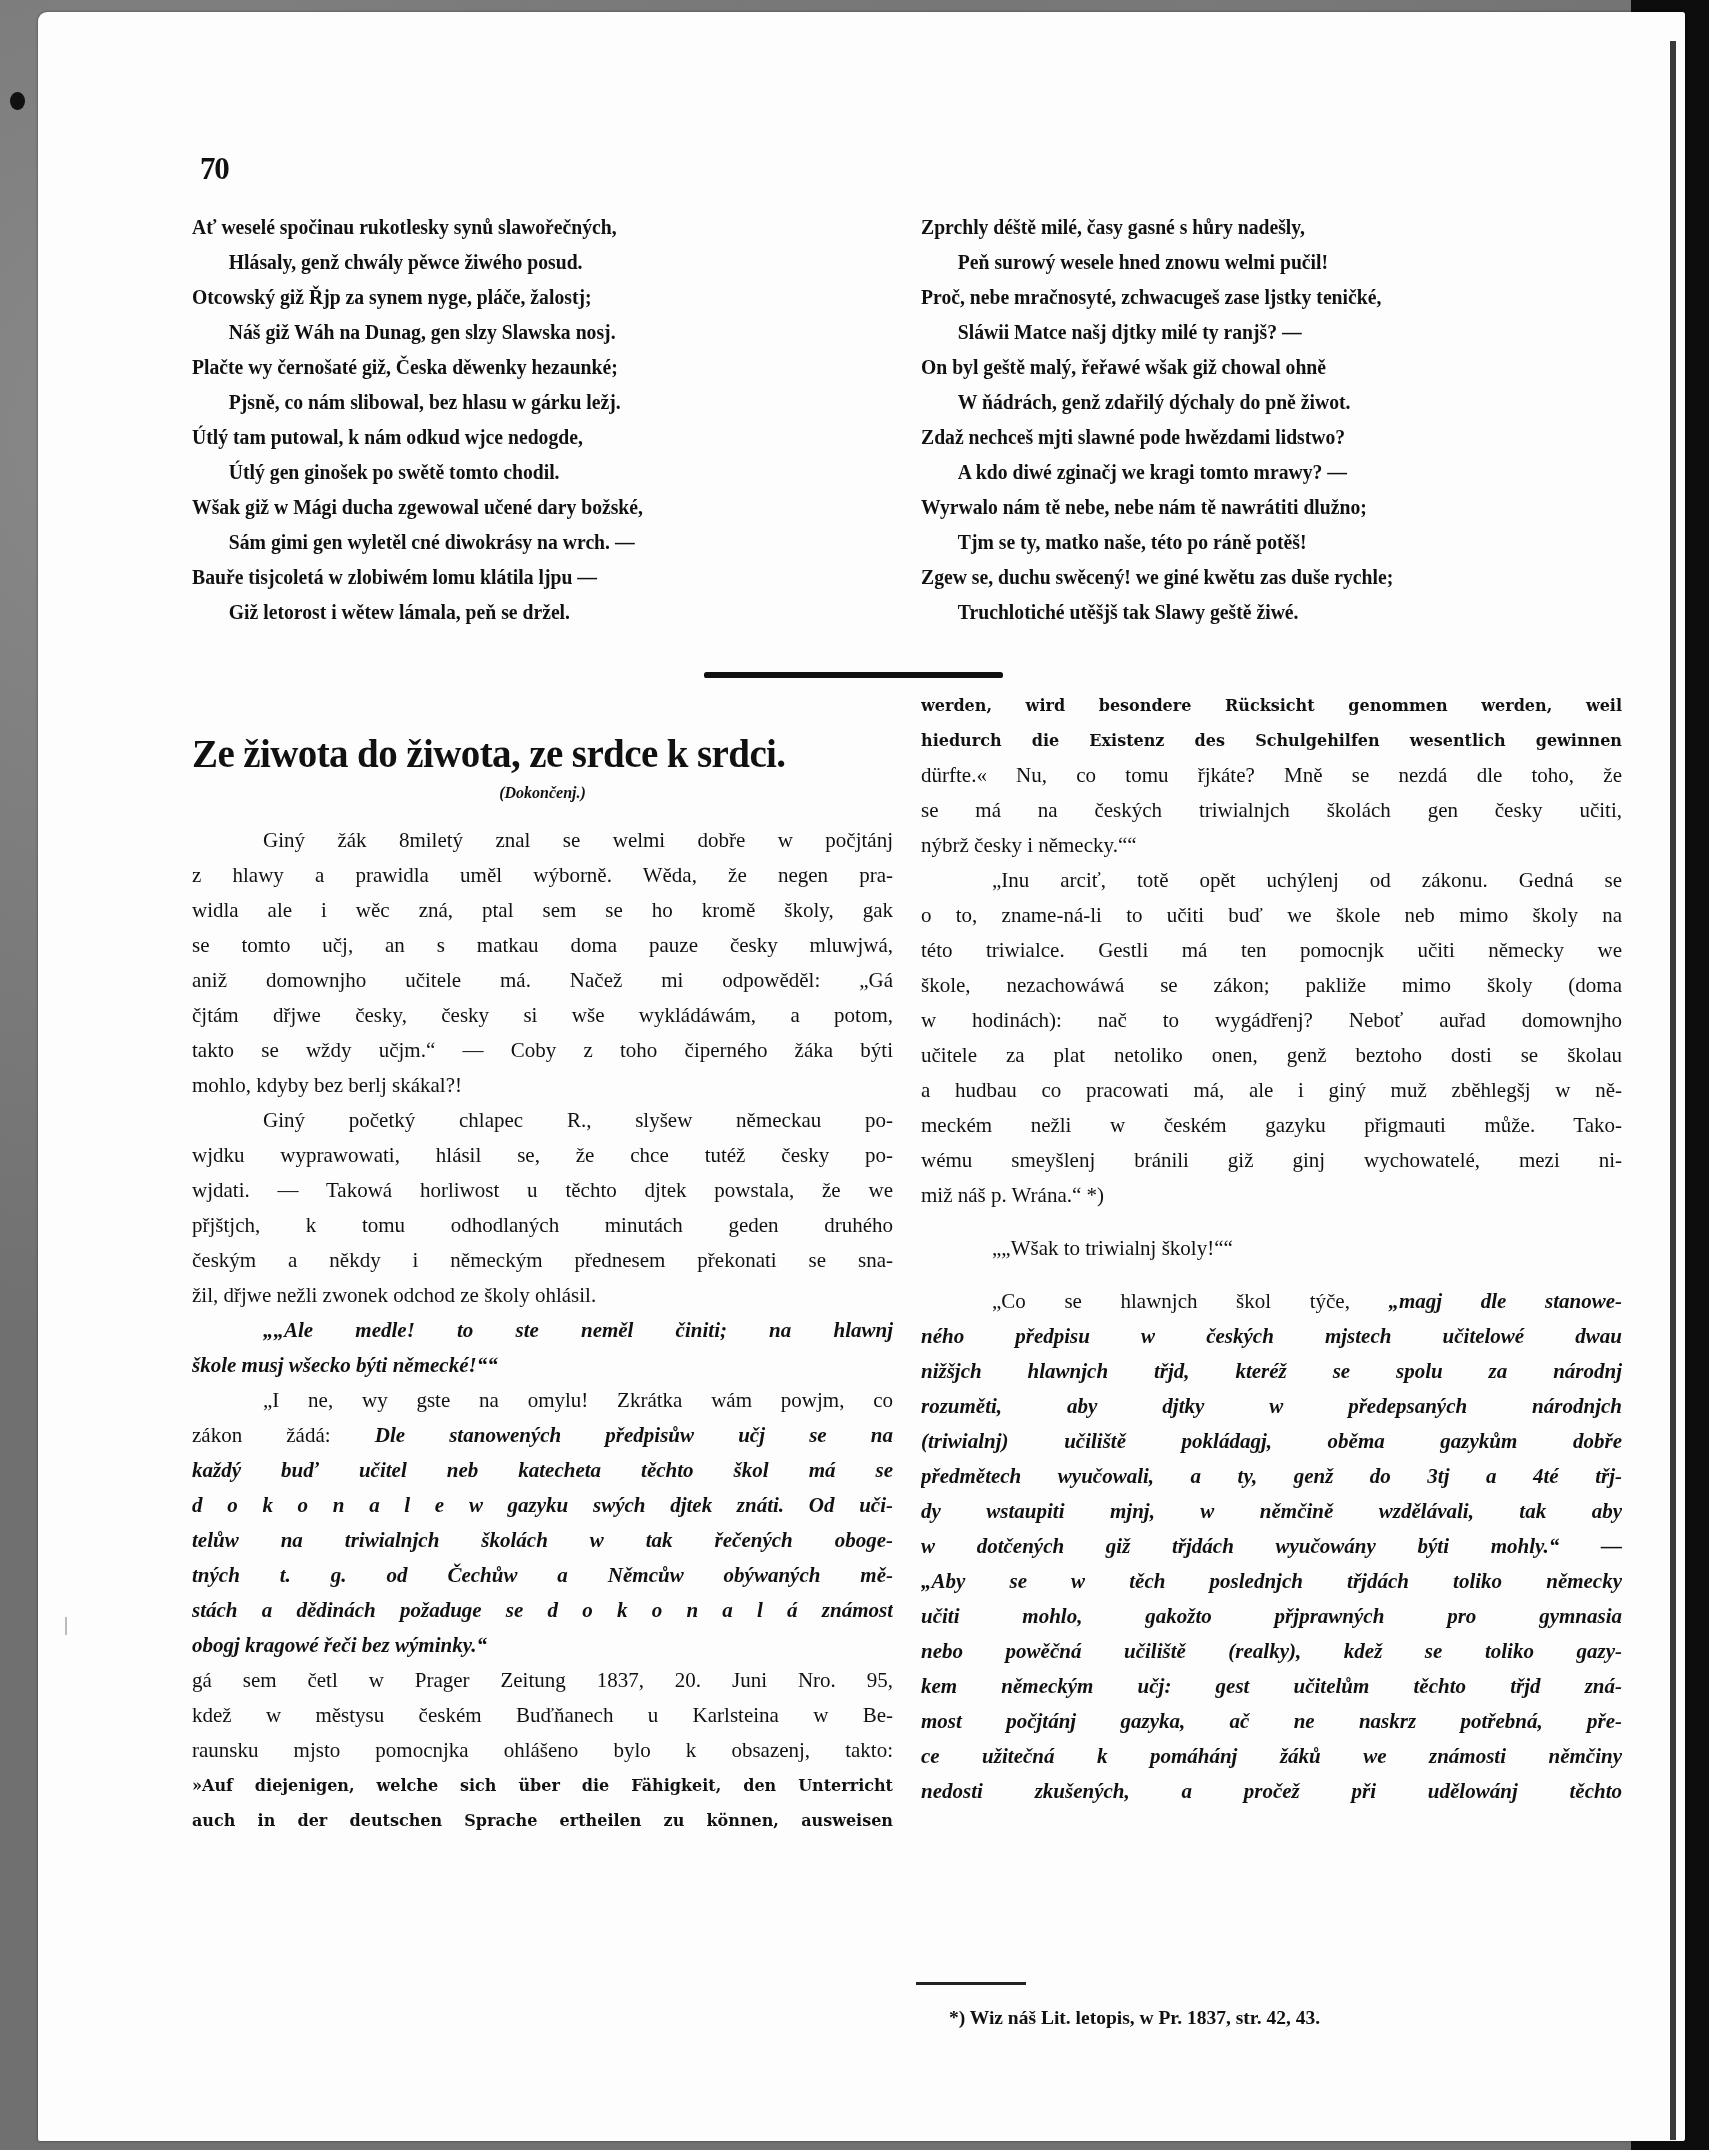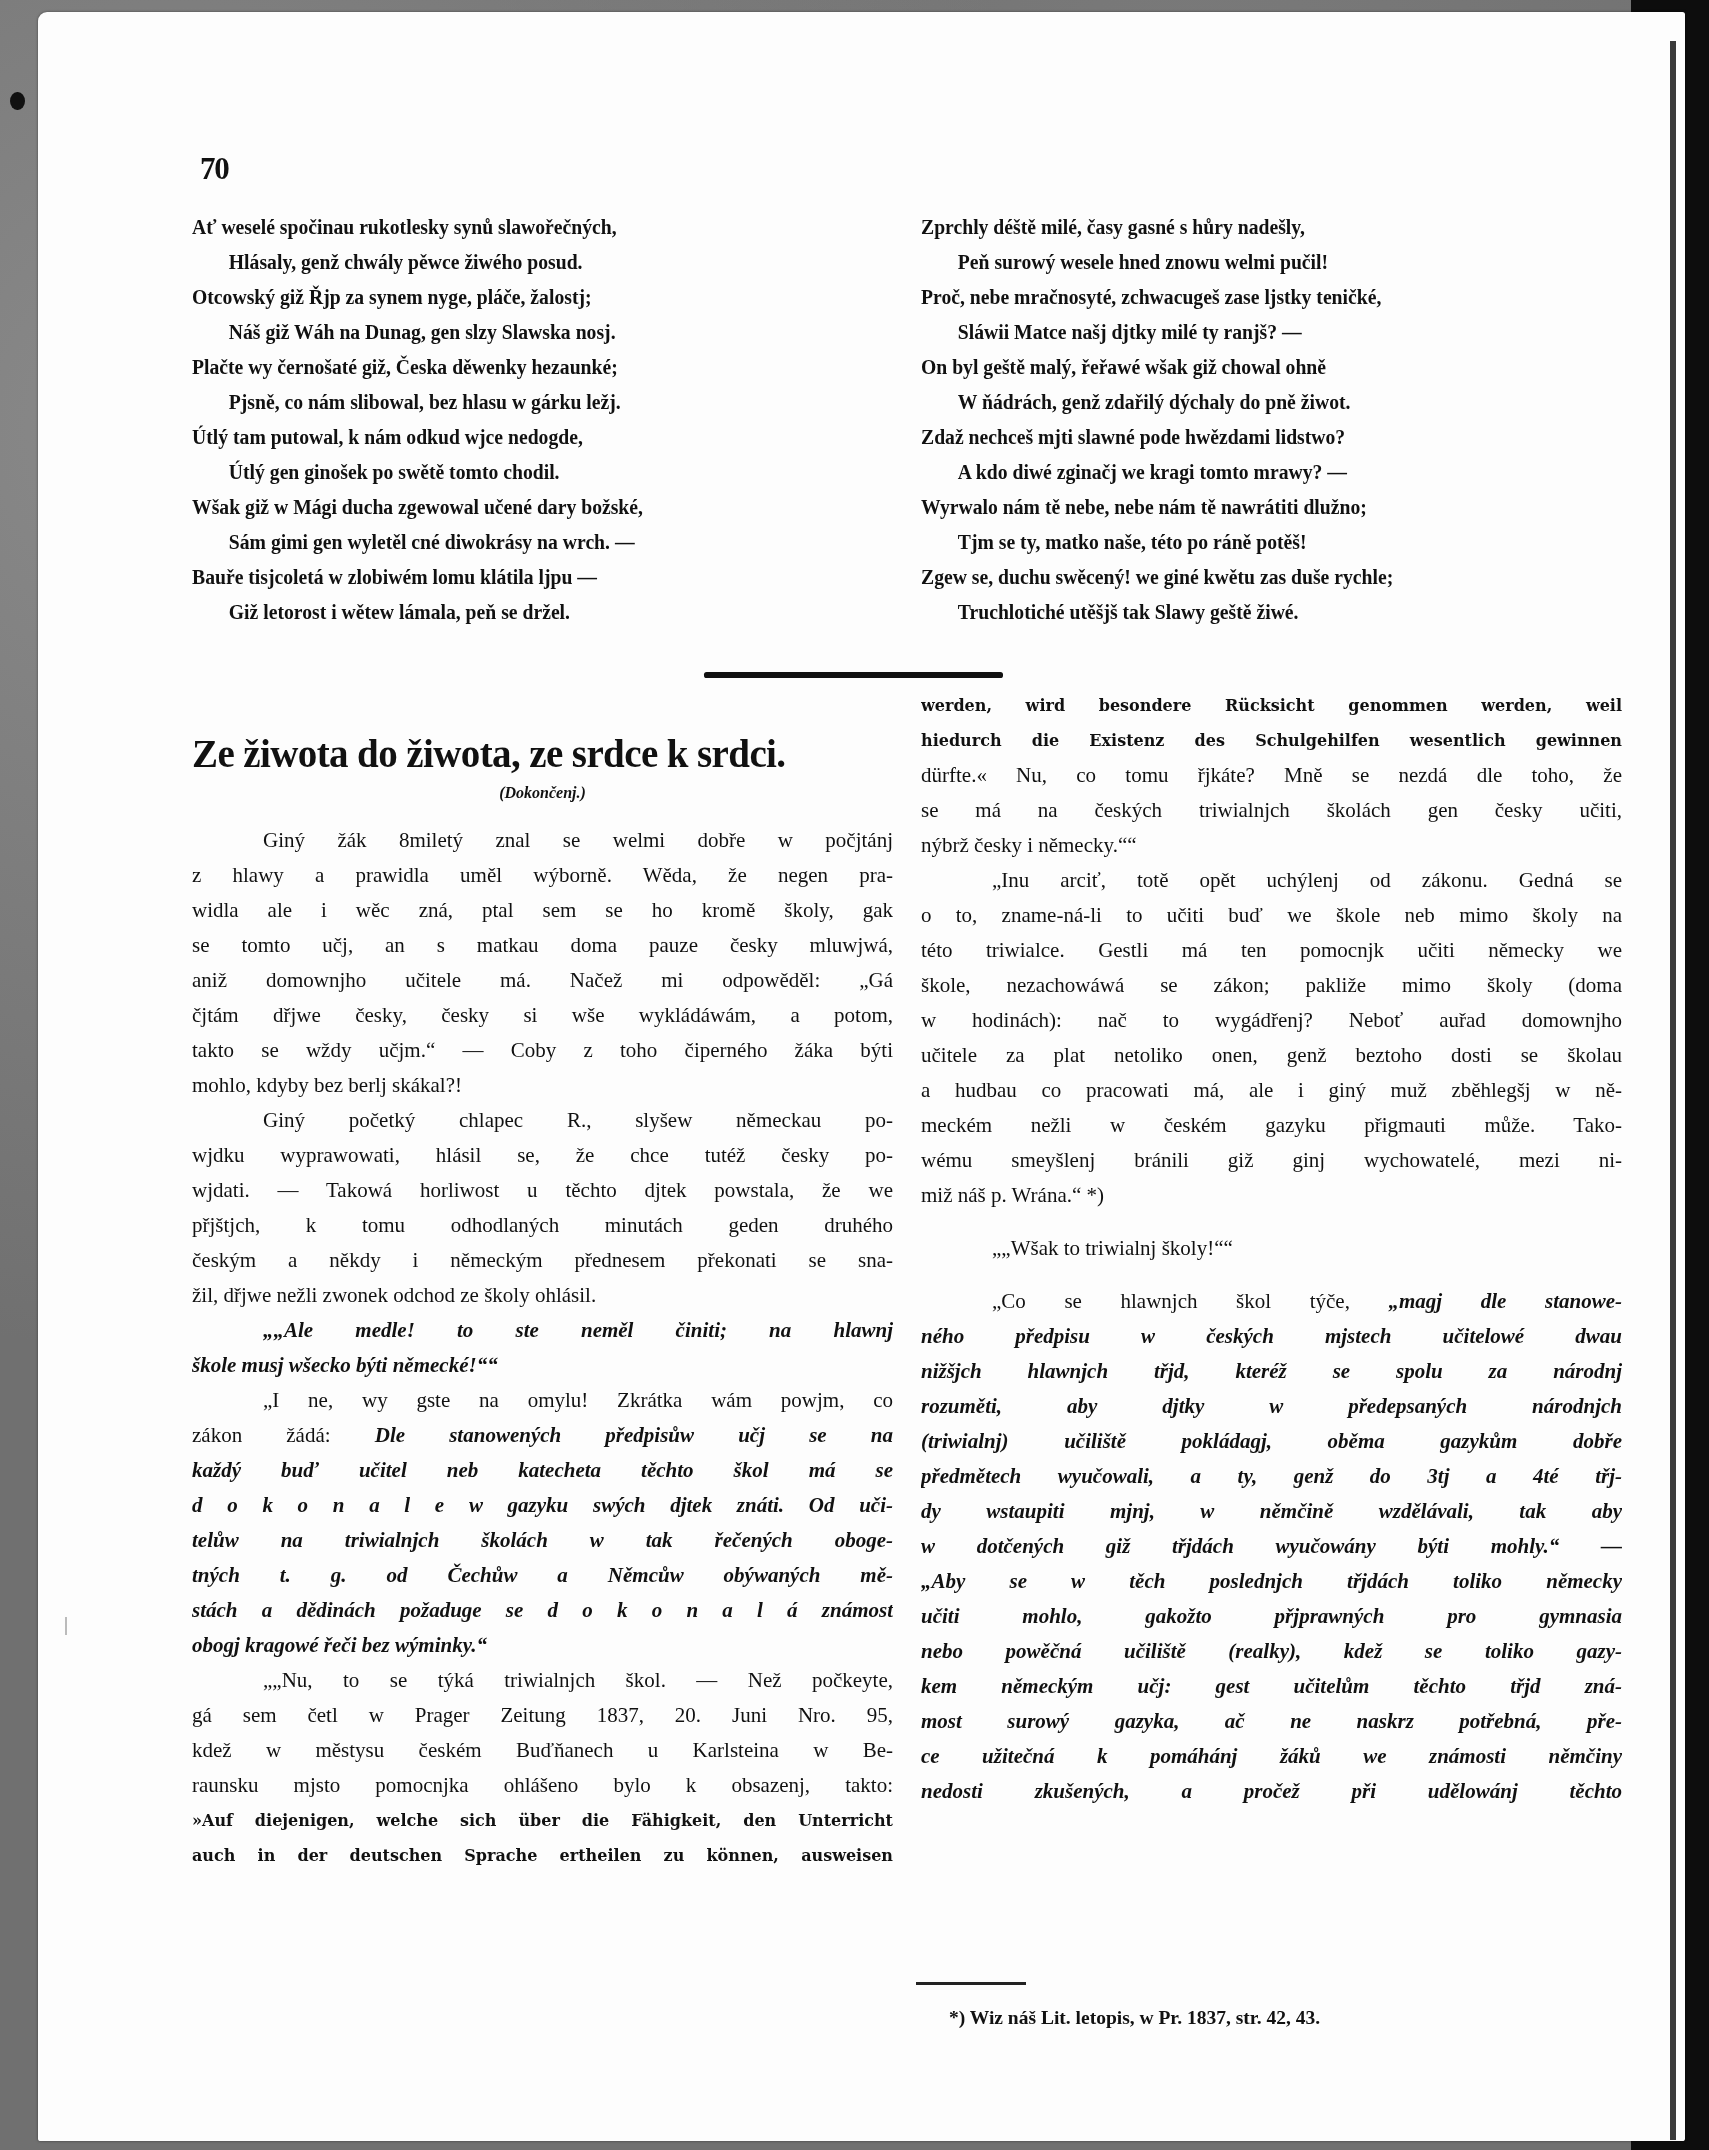--- a/index.html
+++ b/index.html
@@ -223,21 +223,20 @@
       <span class="line ind it">„„Ale medle! to ste neměl činiti; na hlawnj</span>
       <span class="line last it">škole musj wšecko býti německé!““</span>
       <span class="line ind">„I ne, wy gste na omylu! Zkrátka wám powjm, co</span>
       <span class="line"><span>zákon žádá: </span><span class="it">Dle stanowených předpisůw učj se na</span></span>
       <span class="line it">každý buď učitel neb katecheta těchto škol má se</span>
       <span class="line it">d o k o n a l e w gazyku swých djtek znáti. Od uči-</span>
       <span class="line it">telůw na triwialnjch školách w tak řečených oboge-</span>
       <span class="line it">tných t. g. od Čechůw a Němcůw obýwaných mě-</span>
       <span class="line it">stách a dědinách požaduge se d o k o n a l á známost</span>
       <span class="line last it">obogj kragowé řeči bez wýminky.“</span>
-      <span class="line ind">„„Nu, to se týká triwialnjch škol. — Než počkeyte,</span>
       <span class="line">gá sem četl w Prager Zeitung 1837, 20. Juni Nro. 95,</span>
       <span class="line">kdež w městysu českém Buďňanech u Karlsteina w Be-</span>
       <span class="line">raunsku mjsto pomocnjka ohlášeno bylo k obsazenj, takto:</span>
       <span class="line frak">»Auf diejenigen, welche sich über die Fähigkeit, den Unterricht</span>
       <span class="line frak">auch in der deutschen Sprache ertheilen zu können, ausweisen</span>
     </div>
 </div>
 
 <div class="col col-right">
   <div id="right-body">
@@ -264,21 +263,21 @@
       <span class="line it">nižšjch hlawnjch třjd, kteréž se spolu za národnj</span>
       <span class="line it">rozuměti, aby djtky w předepsaných národnjch</span>
       <span class="line it">(triwialnj) učiliště pokládagj, oběma gazykům dobře</span>
       <span class="line it">předmětech wyučowali, a ty, genž do 3tj a 4té třj-</span>
       <span class="line it">dy wstaupiti mjnj, w němčině wzdělávali, tak aby</span>
       <span class="line it">w dotčených giž třjdách wyučowány býti mohly.“ —</span>
       <span class="line it">„Aby se w těch poslednjch třjdách toliko německy</span>
       <span class="line it">učiti mohlo, gakožto přjprawných pro gymnasia</span>
       <span class="line it">nebo powěčná učiliště (realky), kdež se toliko gazy-</span>
       <span class="line it">kem německým učj: gest učitelům těchto třjd zná-</span>
-      <span class="line it">most surowý gazyka, ač ne naskrz potřebná, pře-</span>
+      <span class="line it">most počjtánj gazyka, ač ne naskrz potřebná, pře-</span>
       <span class="line it">ce užitečná k pomáhánj žáků we známosti němčiny</span>
       <span class="line it">nedosti zkušených, a pročež při udělowánj těchto</span>
     </div>
 </div>
 
 <div class="footnote-rule"></div>
 <div class="footnote">*) Wiz náš Lit. letopis, w Pr. 1837, str. 42, 43.</div>
 
 
 </body></html>

